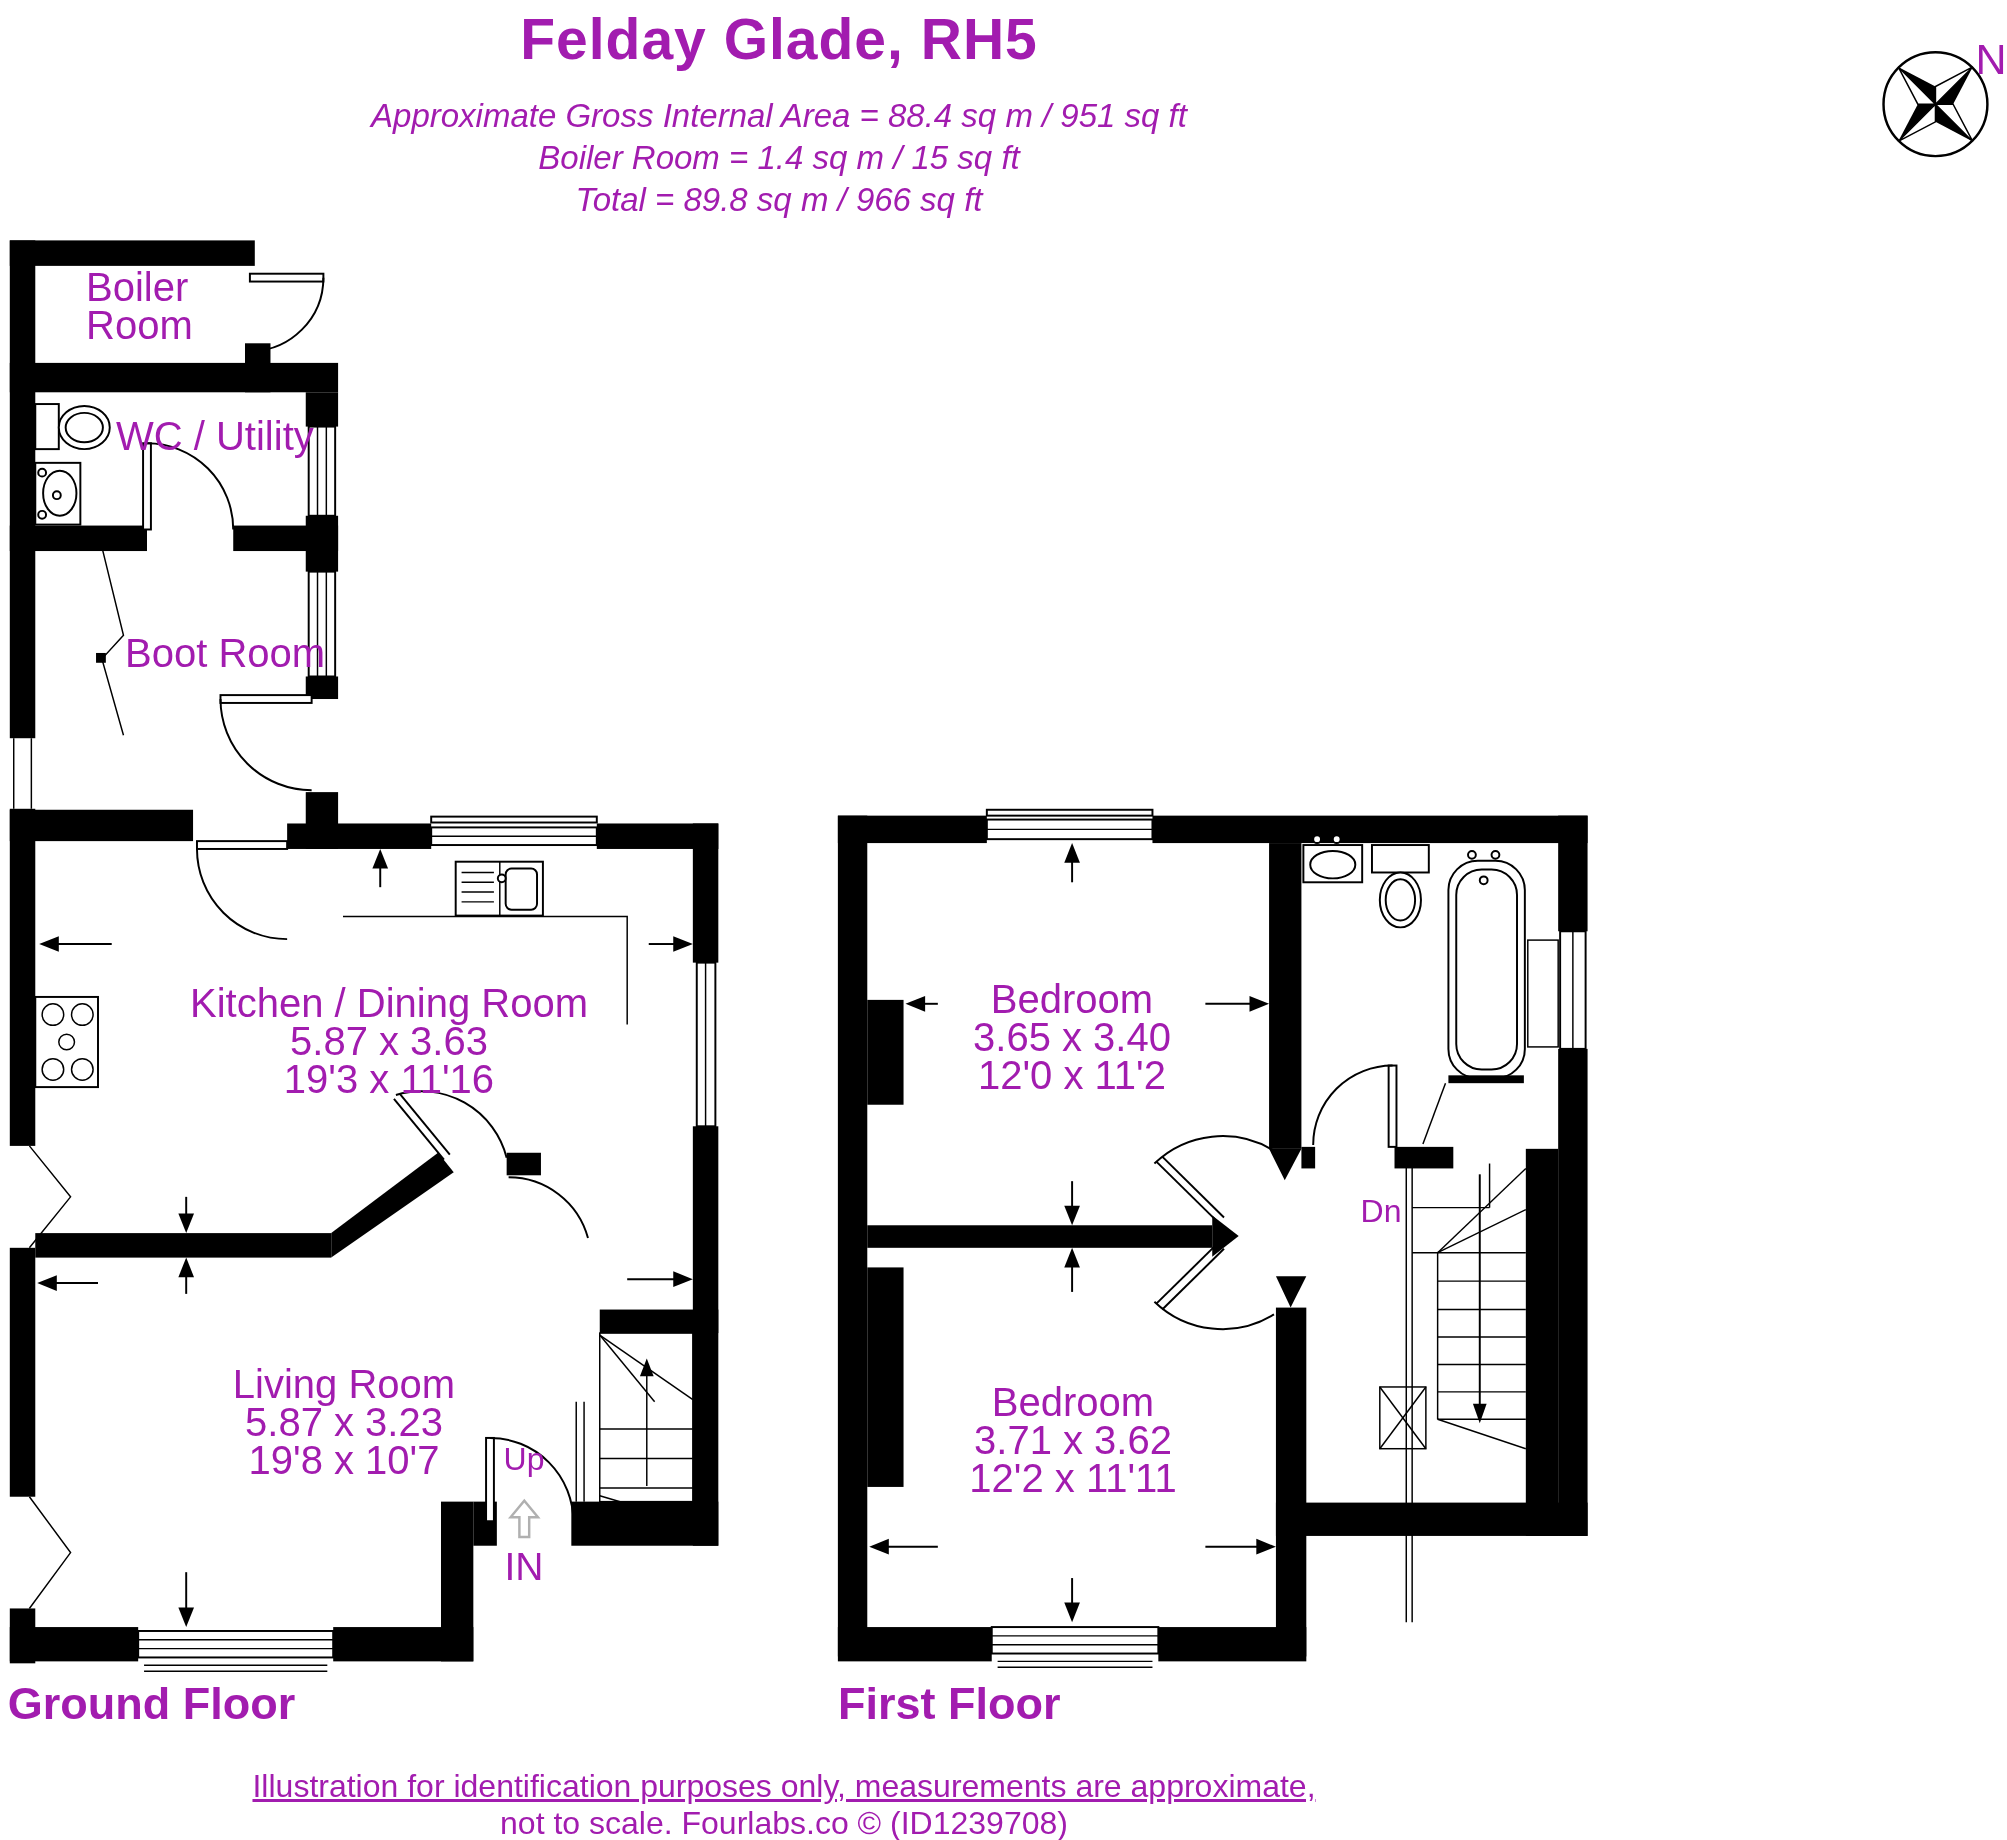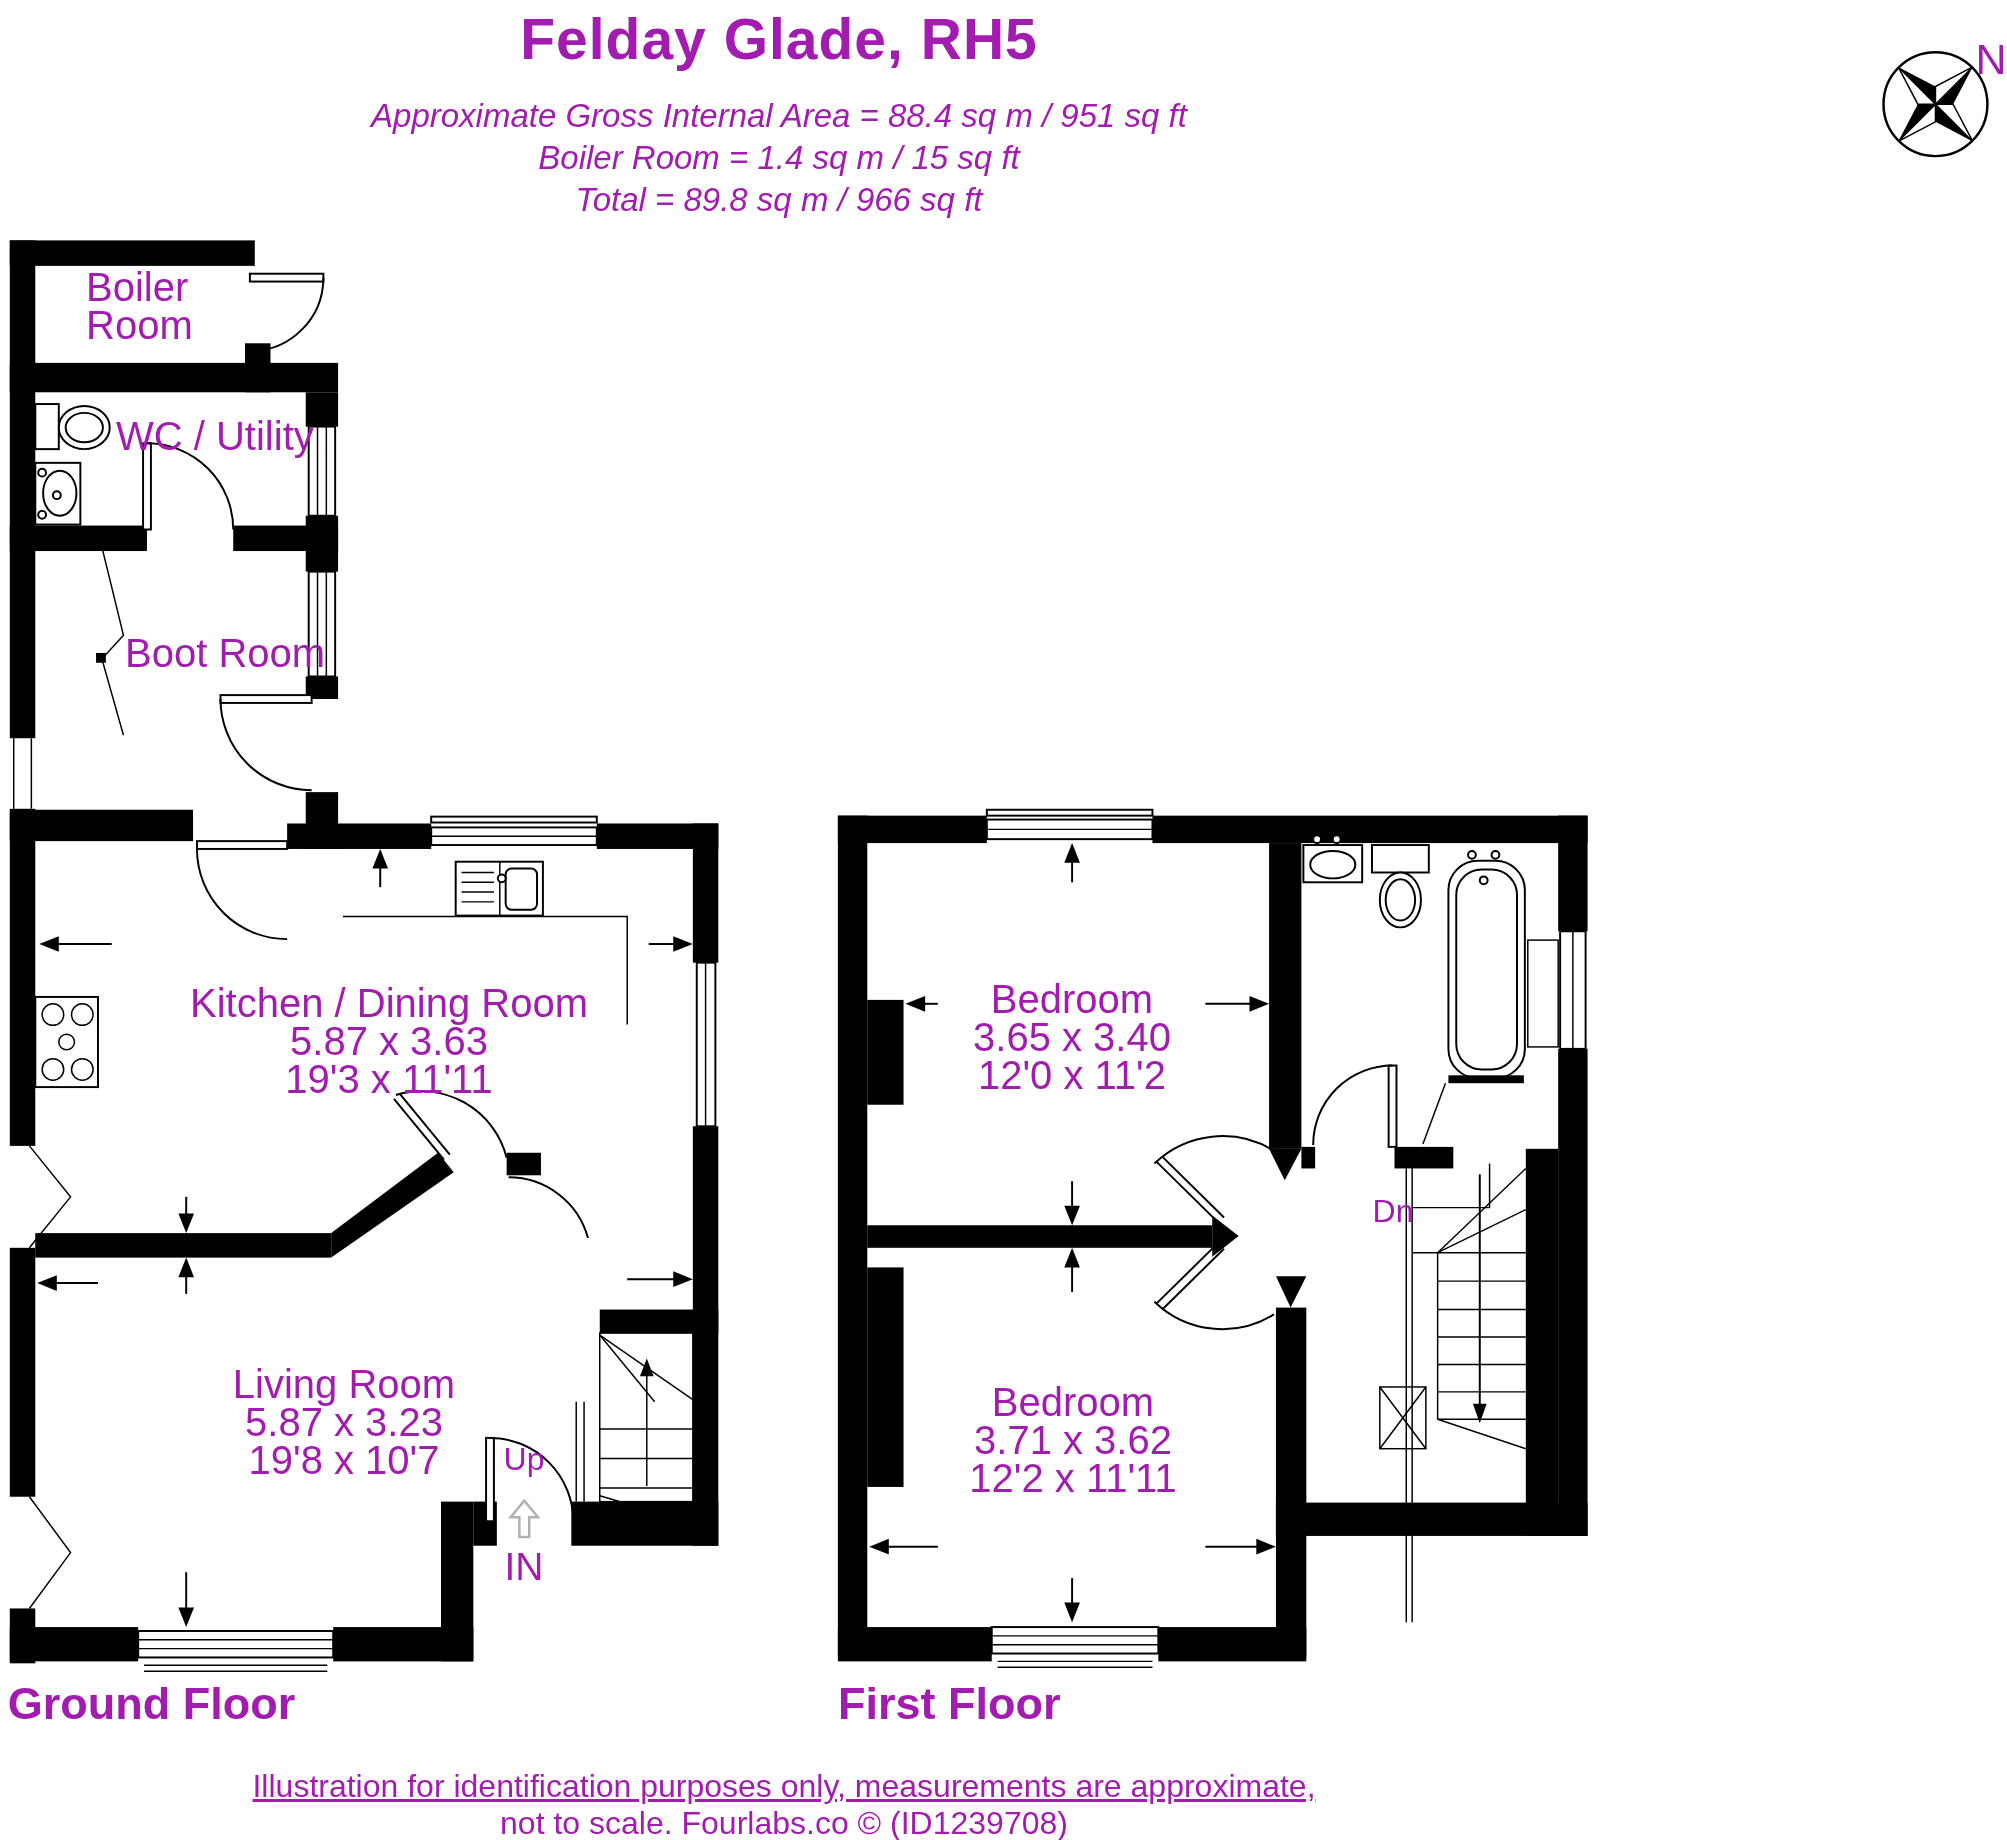--- a/index.html
+++ b/index.html
@@ -308,40 +308,40 @@
 
 <div class="lbl room" style="left:86px;top:268px;">
   <div>Boiler</div>
   <div>Room</div>
 </div>
 <div class="lbl room" style="left:116px;top:417px;">WC / Utility</div>
 <div class="lbl room" style="left:125px;top:634px;">Boot Room</div>
 <div class="lbl ctr room" style="left:353px;top:984px;margin-left:36px;">
   <div>Kitchen / Dining Room</div>
   <div>5.87 x 3.63</div>
-  <div>19'3 x 11'11</div>
+  <div>19'3 x 11'16</div>
 </div>
 <div class="lbl ctr room" style="left:344px;top:1365px;">
   <div>Living Room</div>
   <div>5.87 x 3.23</div>
   <div>19'8 x 10'7</div>
 </div>
 <div class="lbl ctr small" style="left:524px;top:1441px;">Up</div>
 <div class="lbl ctr inlbl" style="left:524px;top:1545px;">IN</div>
 
 <div class="lbl ctr room" style="left:1072px;top:980px;">
   <div>Bedroom</div>
   <div>3.65 x 3.40</div>
   <div>12'0 x 11'2</div>
 </div>
 <div class="lbl ctr room" style="left:1073px;top:1383px;">
   <div>Bedroom</div>
   <div>3.71 x 3.62</div>
   <div>12'2 x 11'11</div>
 </div>
-<div class="lbl ctr small" style="left:1381px;top:1193px;margin-left:12px;">Dn</div>
+<div class="lbl ctr small" style="left:1381px;top:1193px;">Dn</div>
 
 <div class="lbl floor" style="left:7.8px;top:1678px;">Ground Floor</div>
 <div class="lbl floor" style="left:838px;top:1678px;">First Floor</div>
 
 <div class="lbl ctr foot" style="left:784px;top:1768px;text-decoration:underline;">Illustration for identification purposes only, measurements are approximate,</div>
 <div class="lbl ctr foot" style="left:784px;top:1805px;">not to scale. Fourlabs.co © (ID1239708)</div>
 
 
 </body></html>

